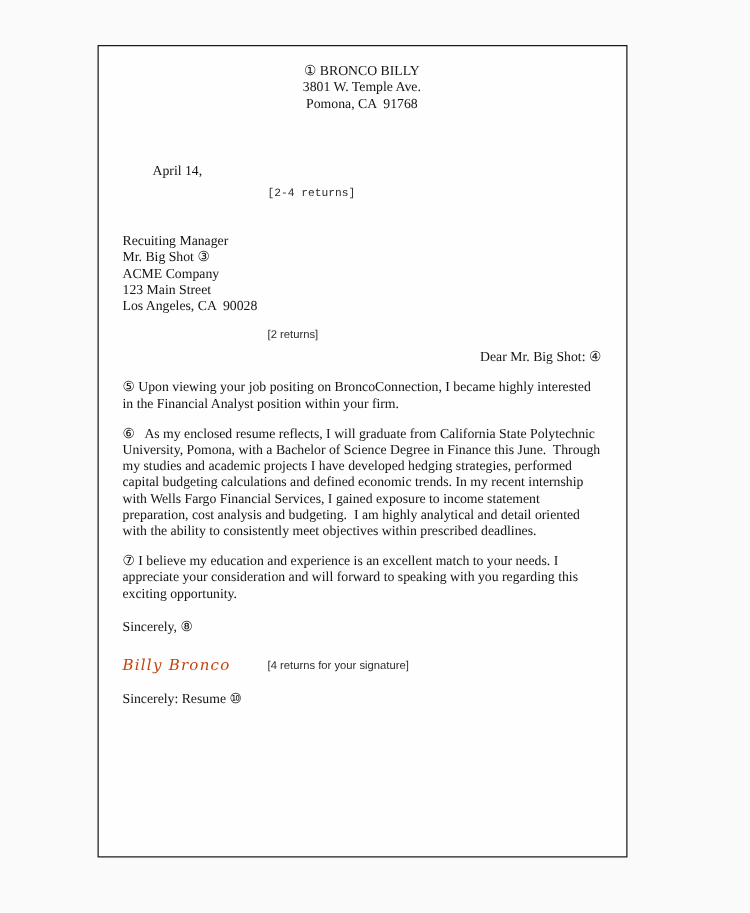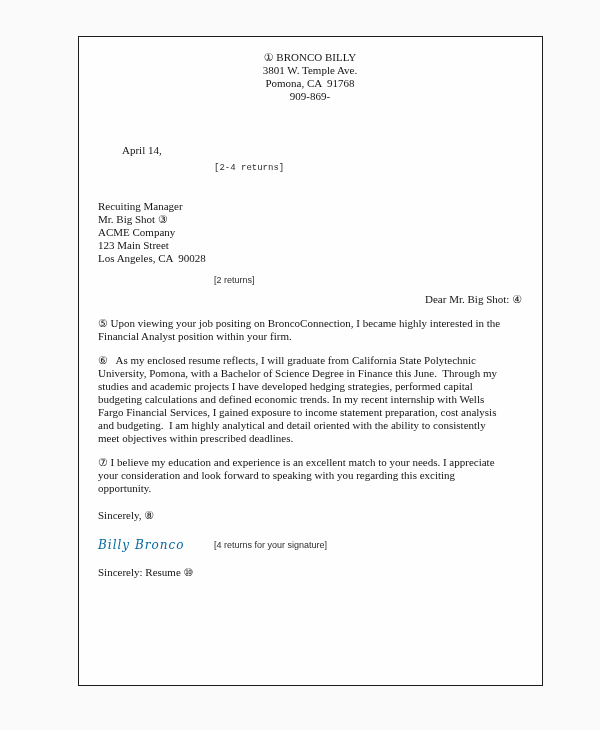--- a/index.html
+++ b/index.html
@@ -8,21 +8,21 @@
     background: #fafafa;
     font-family: "Liberation Serif", serif;
     color: #141414;
     position: relative;
     overflow: hidden;
   }
   .paper {
     position: absolute;
     left: 78px;
     top: 36px;
-    width: 465px;
+    width: 424px;
     height: 650px;
     background: #fefefe;
     border: 1.5px solid #1c1c1c;
     padding: 13px 20px 0 19px;
     overflow: hidden;
   }
   .serif-line {
     font-size: 11px;
     line-height: 13px;
     white-space: pre-wrap;
@@ -55,58 +55,57 @@
     margin-top: 16px;
     display: flex;
     align-items: center;
   }
   .signature-script {
     font-family: "DejaVu Serif", serif;
     font-style: italic;
     font-size: 12px;
     line-height: 14px;
     letter-spacing: 1px;
-    color: #0369a1;
+    color: #c2410c;
     width: 116px;
     flex: 0 0 116px;
   }
   .typed-name { margin-top: 16px; }
   .enclosure { margin-top: 14px; }
 </style>
 </head>
 <body>
 
 <div class="paper">
 
   <div class="header-block">
     <div class="serif-line">① BRONCO BILLY</div>
     <div class="serif-line">3801 W. Temple Ave.</div>
     <div class="serif-line">Pomona, CA  91768</div>
-    <div class="serif-line">909-869-</div>
   </div>
 
   <div class="serif-line date-line">April 14,</div>
 
   <div class="annotation ann-after-date">[2-4 returns]</div>
 
   <div class="recipient-block">
     <div class="serif-line">Recuiting Manager</div>
     <div class="serif-line">Mr. Big Shot ③</div>
     <div class="serif-line">ACME Company</div>
     <div class="serif-line">123 Main Street</div>
     <div class="serif-line">Los Angeles, CA  90028</div>
   </div>
 
   <div class="annotation ann-before-salutation">[2 returns]</div>
 
   <div class="serif-line salutation">Dear Mr. Big Shot: ④</div>
 
   <div class="para">⑤ Upon viewing your job positing on BroncoConnection, I became highly interested in the Financial Analyst position within your firm.</div>
   <div class="para">⑥   As my enclosed resume reflects, I will graduate from California State Polytechnic University, Pomona, with a Bachelor of Science Degree in Finance this June.  Through my studies and academic projects I have developed hedging strategies, performed capital budgeting calculations and defined economic trends. In my recent internship with Wells Fargo Financial Services, I gained exposure to income statement preparation, cost analysis and budgeting.  I am highly analytical and detail oriented with the ability to consistently meet objectives within prescribed deadlines.</div>
-  <div class="para">⑦ I believe my education and experience is an excellent match to your needs. I appreciate your consideration and look forward to speaking with you regarding this exciting opportunity.</div>
+  <div class="para">⑦ I believe my education and experience is an excellent match to your needs. I appreciate your consideration and will forward to speaking with you regarding this exciting opportunity.</div>
 
   <div class="serif-line closing">Sincerely, ⑧</div>
 
   <div class="signature-row">
     <div class="signature-script">Billy Bronco</div>
     <div class="annotation">[4 returns for your signature]</div>
   </div>
 
 
   <div class="serif-line enclosure">Sincerely: Resume ⑩</div>

